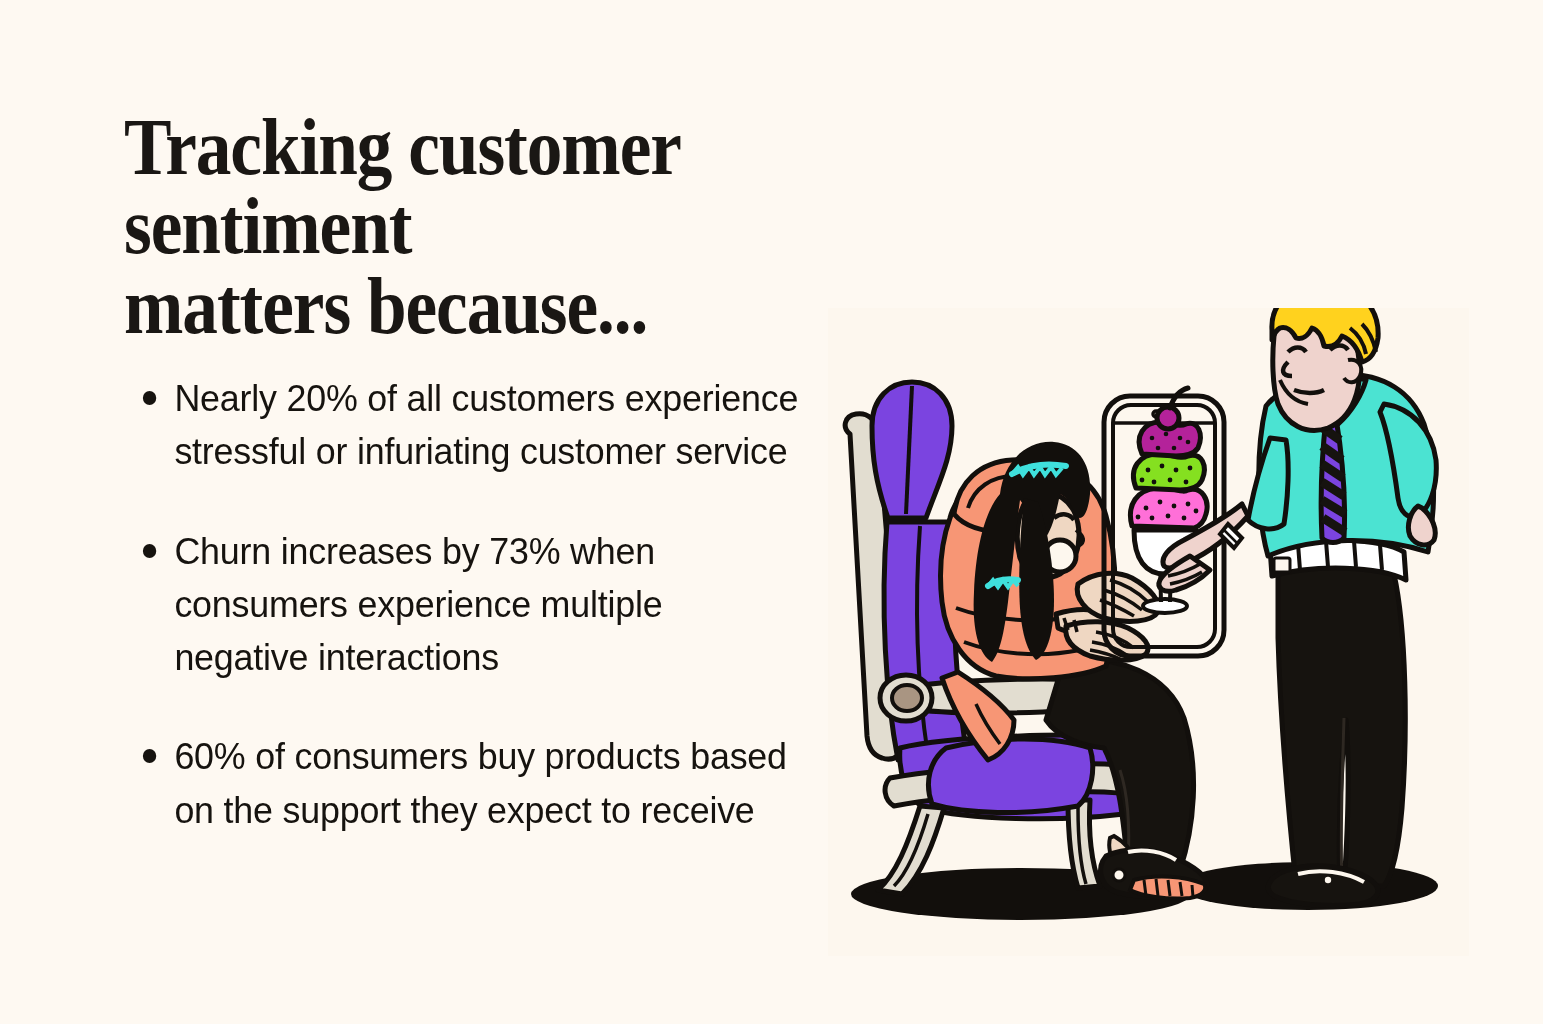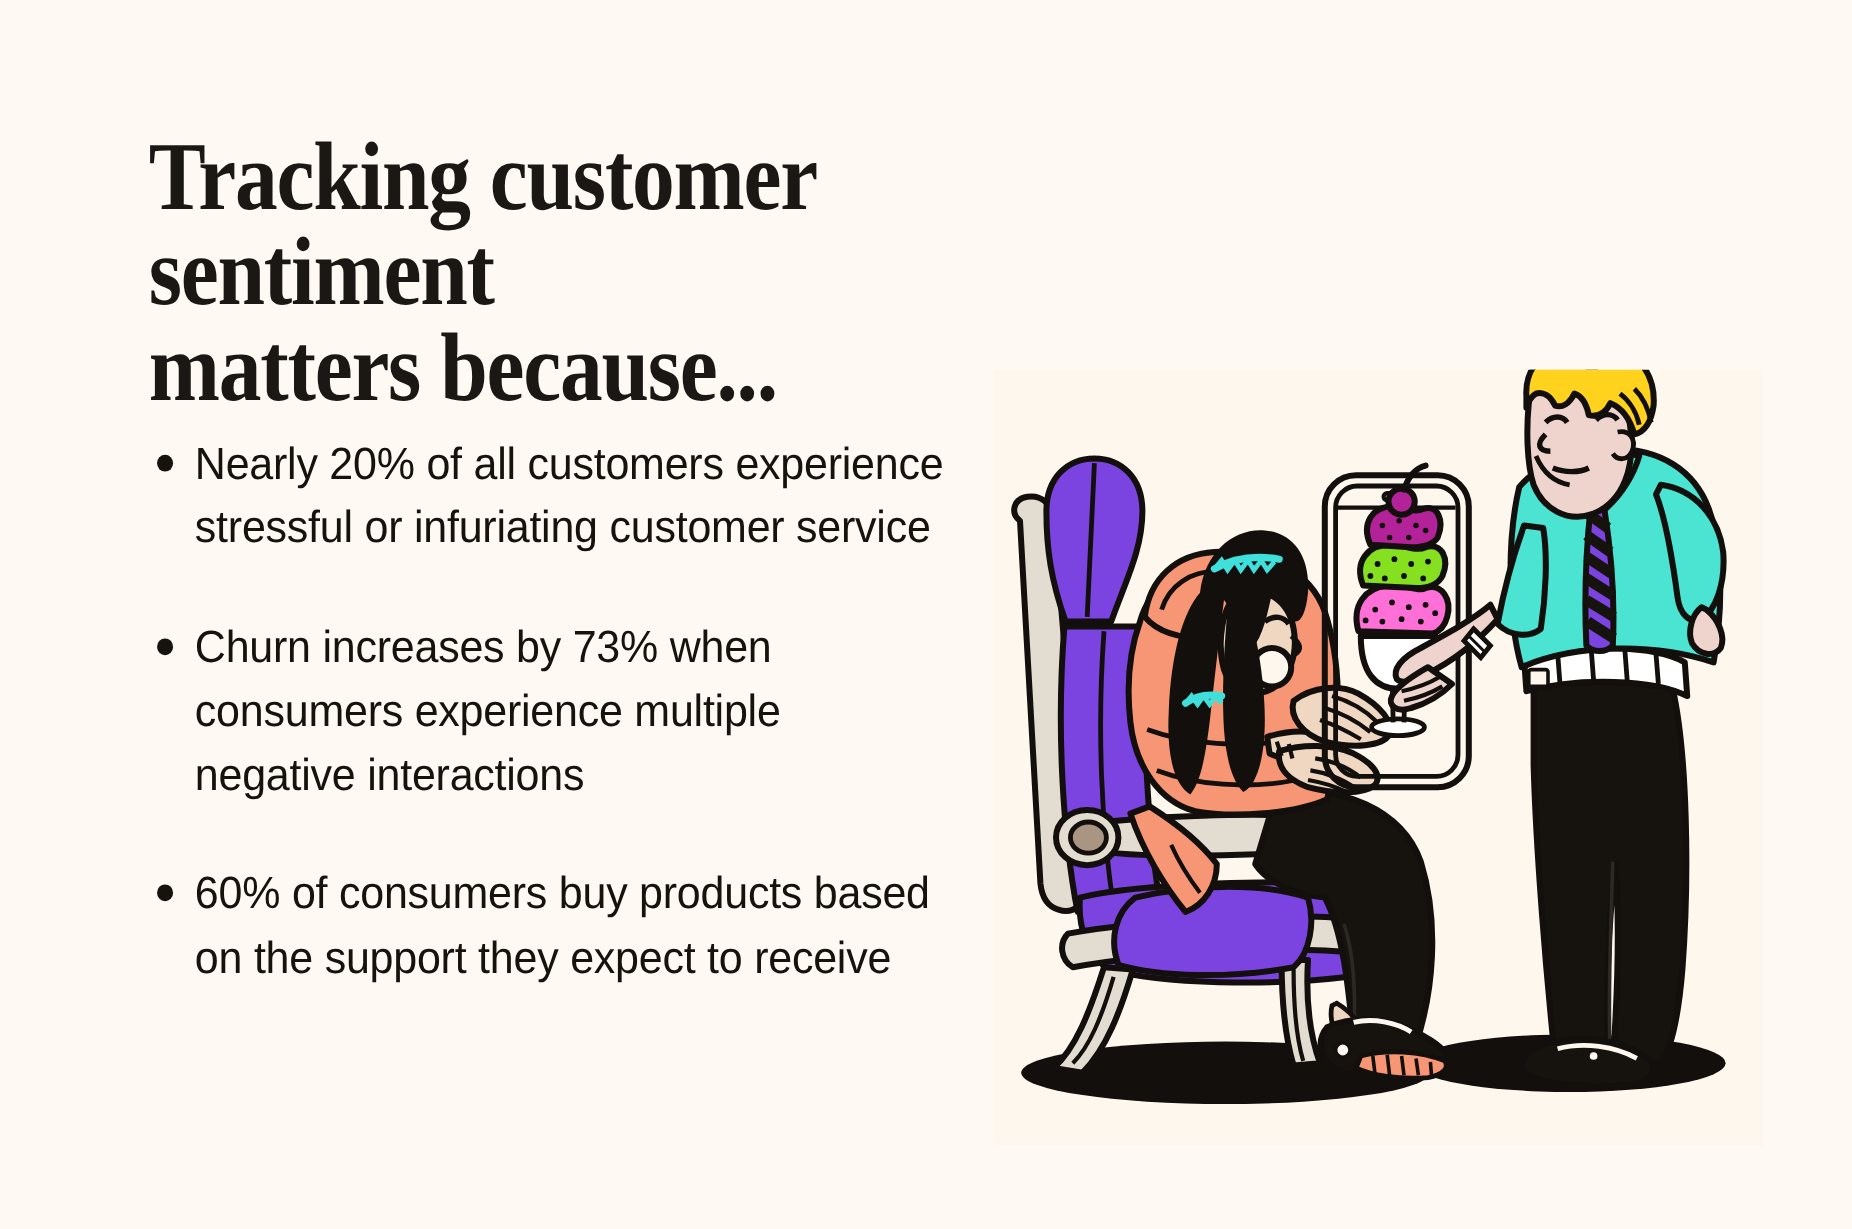--- a/index.html
+++ b/index.html
@@ -35,21 +35,21 @@
     line-height: 0.98;
     letter-spacing: -1.2px;
     color: #1A1714;
     margin: 0 0 0 0;
     transform: scaleX(0.88);
     transform-origin: left top;
     white-space: pre-line;
   }
   .bullets {
     list-style: none;
-    margin: 4px;
+    margin: 16px;
     padding: 0;
     position: absolute;
     top: 248px;
     left: 0;
     width: 690px;
   }
   .bullet-item {
     position: relative;
     padding-left: 36px;
     margin-bottom: 46px;

